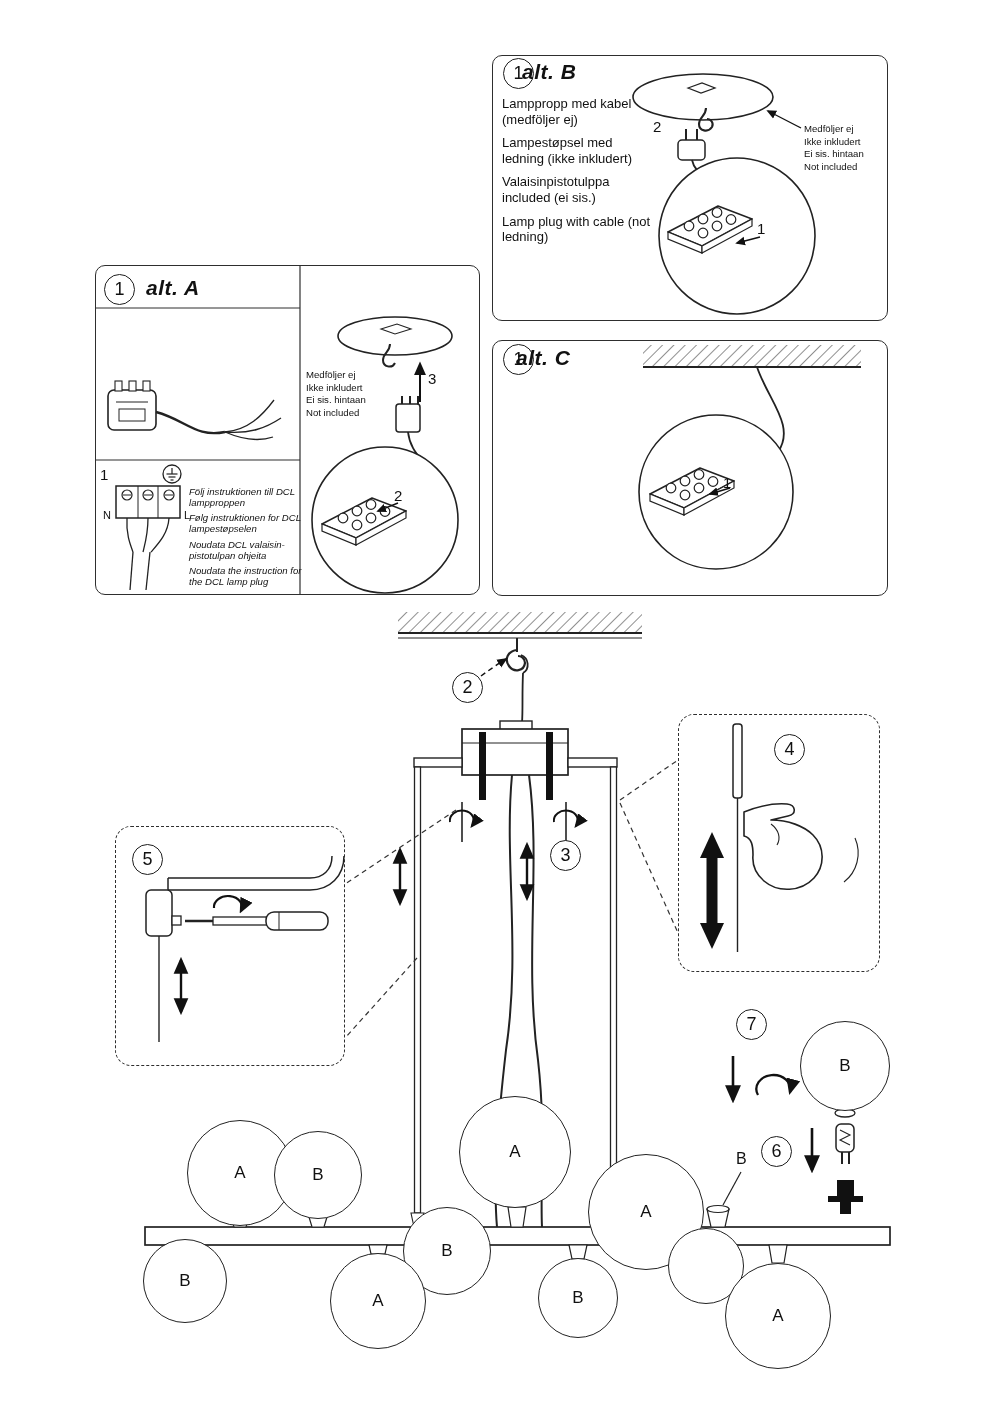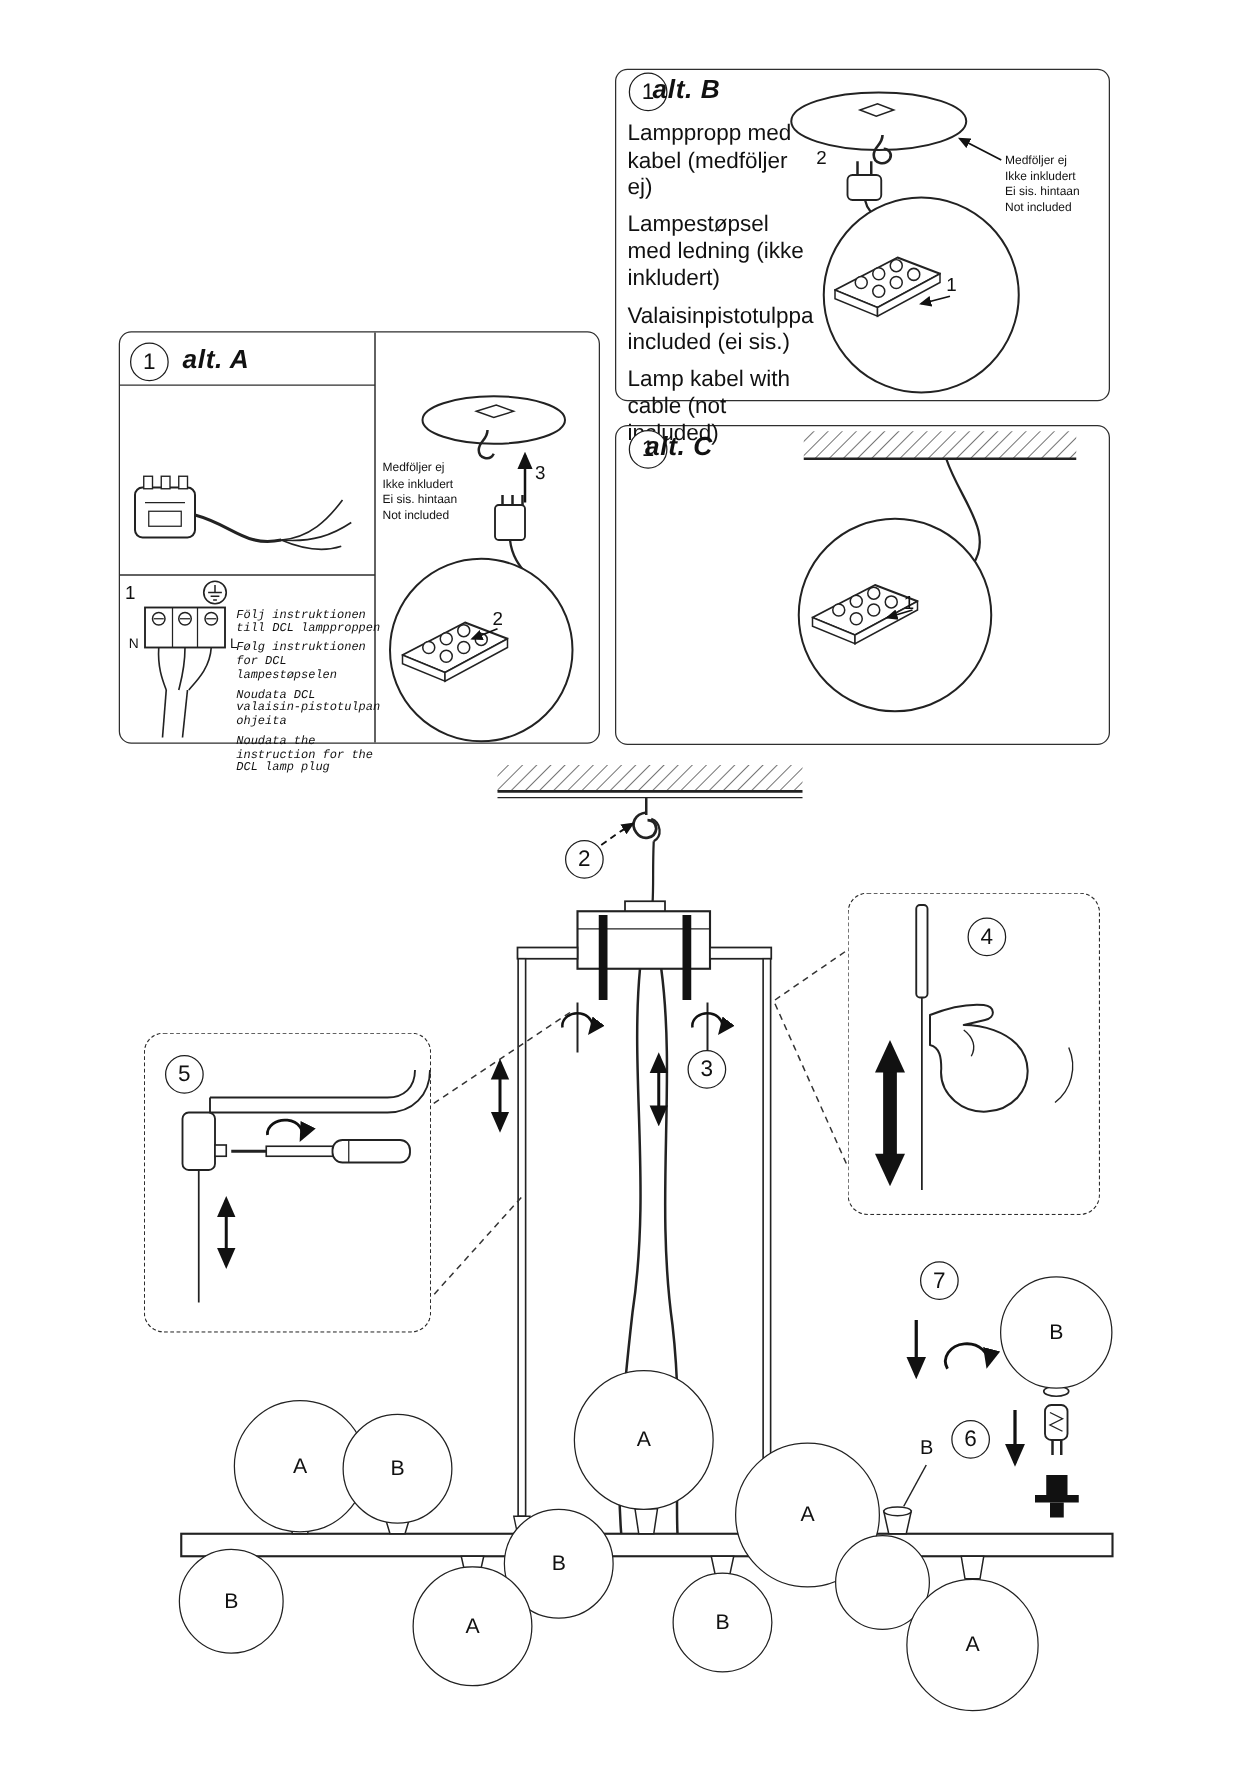--- a/index.html
+++ b/index.html
@@ -8,30 +8,30 @@
   #page { position:relative; width:1000px; height:1415px; background:#fff; overflow:hidden; }
   #art { position:absolute; left:0; top:0; }
 
   .panel { position:absolute; border:1.6px solid #2e2e2e; border-radius:10px; background:transparent; }
   .panel.dashed { border-style:dashed; border-radius:16px; }
 
   .stepnum { position:absolute; width:31px; height:31px; border:1.9px solid #1d1d1d; border-radius:50%;
              display:flex; align-items:center; justify-content:center; font-size:18px; background:#fff; }
   .alt-title { position:absolute; font-style:italic; font-weight:bold; font-size:21px; letter-spacing:.5px; }
 
-  .txt { position:absolute; font-size:18px; line-height:1.2; }
+  .txt { position:absolute; font-size:13px; line-height:1.2; }
   .txt p { margin:0 0 8px; }
   .txt.tight p { margin:0 0 1px; }
 
   .note { position:absolute; font-size:9.6px; line-height:1.32; white-space:pre-line; }
   .callout { position:absolute; font-size:15px; }
   .tlabel { position:absolute; font-size:11px; }
   .blabel { position:absolute; font-size:16px; }
 
-  .instr { position:absolute; width:116px; font-size:9.6px; font-style:italic; line-height:1.12;font-family:Liberation Mono, monospace; }
+  .instr { position:absolute; width:116px; font-size:9.6px; font-style:italic; line-height:1.12; }
   .instr p { margin:0 0 5px; }
 
   .sphere { position:absolute; border:1.6px solid #222; border-radius:50%; background:#fff;
             display:flex; align-items:center; justify-content:center; font-size:17px; color:#111; }
 </style>
 </head>
 <body>
 
 <div id="page">
 
@@ -274,21 +274,21 @@
   </div>
 
   <div class="stepnum" style="left:503px;top:58px">
       <span>1</span>
     </div>
   <div class="alt-title" style="left:522px;top:60px">alt. B</div>
   <div class="txt" style="left:502px;top:96px;width:152px">
     <p>Lamppropp med kabel (medföljer ej)</p>
     <p>Lampestøpsel med ledning (ikke inkludert)</p>
     <p>Valaisinpistotulppa included (ei sis.)</p>
-    <p>Lamp kabel with cable (not included)</p>
+    <p>Lamp plug with cable (not ledning)</p>
   </div>
   <div class="note" style="left:804px;top:123px;width:90px">Medföljer ej
 Ikke inkludert
 Ei sis. hintaan
 Not included</div>
   <div class="callout" style="left:653px;top:118px">2</div>
   <div class="callout" style="left:757px;top:220px">1</div>
 
   <div class="stepnum" style="left:503px;top:344px">
       <span>1</span>

